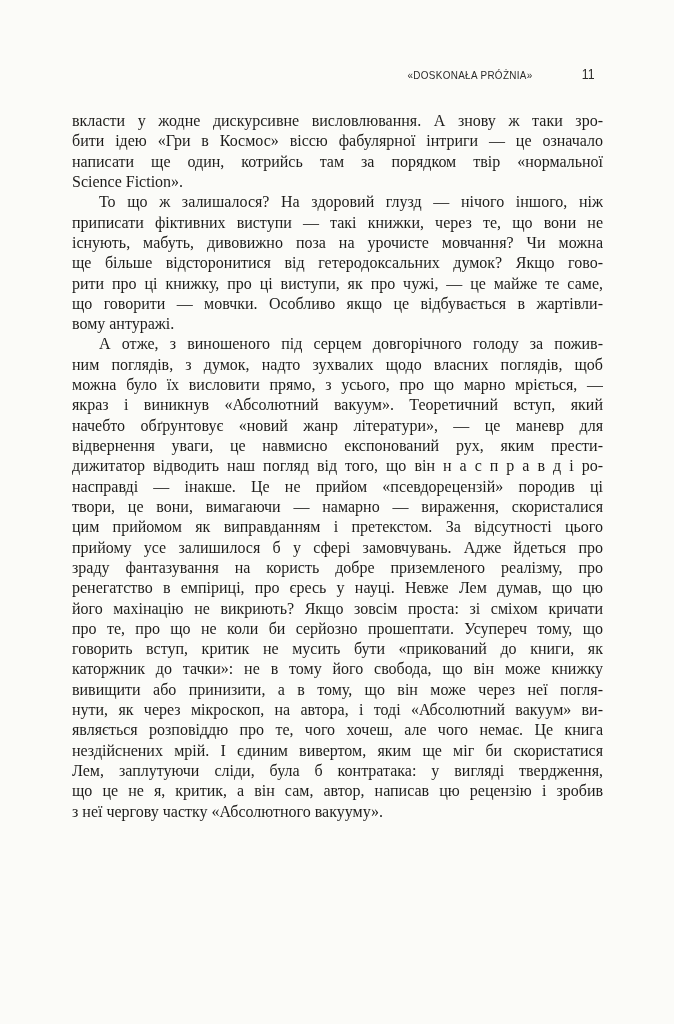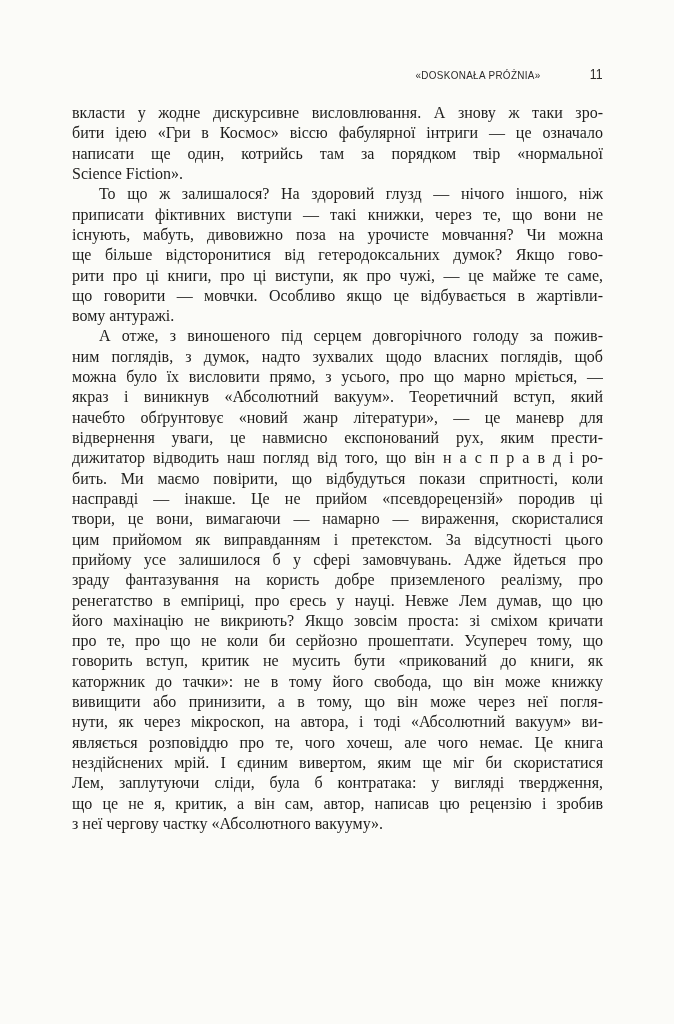--- a/index.html
+++ b/index.html
@@ -12,21 +12,21 @@
     width: 674px;
     height: 1024px;
     background: var(--bg, #fbfbf8);
     color: var(--ink, #1d1c1a);
     font-family: "Liberation Serif", "DejaVu Serif", serif;
     overflow: hidden;
   }
   .runhead {
     position: absolute;
     top: 66px;
-    left: 72px;
+    left: 64px;
     width: 531px;
     display: flex;
     justify-content: flex-end;
     align-items: baseline;
   }
   .runtitle {
     font-family: "Liberation Sans", "DejaVu Sans", sans-serif;
     font-size: 11.5px;
     letter-spacing: 0.4px;
     color: var(--head, #2b2a28);
@@ -38,21 +38,21 @@
   .folio {
     font-family: "Liberation Sans", "DejaVu Sans", sans-serif;
     font-size: 14px;
     color: var(--head, #2b2a28);
     transform: scaleX(0.88);
     transform-origin: 100% 50%;
   }
   .bodytext {
     position: absolute;
     left: 72px;
-    top: 103px;
+    top: 111px;
     width: 531px;
     font-size: 16px;
     line-height: 20.32px;
   }
   .para { margin: 0; }
   .line {
     text-align: justify;
     text-align-last: justify;
     height: 20.32px;
     overflow: hidden;
@@ -74,33 +74,32 @@
         <div class="line">вкласти у жодне дискурсивне висловлювання. А знову ж таки зро-</div>
         <div class="line">бити ідею «Гри в Космос» віссю фабулярної інтриги — це означало</div>
         <div class="line">написати ще один, котрийсь там за порядком твір «нормальної</div>
         <div class="line last">Science Fiction».</div>
       </div>
       <div class="para">
         <div class="line first">То що ж залишалося? На здоровий глузд — нічого іншого, ніж</div>
         <div class="line">приписати фіктивних виступи — такі книжки, через те, що вони не</div>
         <div class="line">існують, мабуть, дивовижно поза на урочисте мовчання? Чи можна</div>
         <div class="line">ще більше відсторонитися від гетеродоксальних думок? Якщо гово-</div>
-        <div class="line">рити про ці книги, про ці виступи, як про чужі, — це майже те саме,</div>
+        <div class="line">рити про ці книжку, про ці виступи, як про чужі, — це майже те саме,</div>
         <div class="line">що говорити — мовчки. Особливо якщо це відбувається в жартівли-</div>
         <div class="line last">вому антуражі.</div>
       </div>
       <div class="para">
         <div class="line first">А отже, з виношеного під серцем довгорічного голоду за пожив-</div>
         <div class="line">ним поглядів, з думок, надто зухвалих щодо власних поглядів, щоб</div>
         <div class="line">можна було їх висловити прямо, з усього, про що марно мріється, —</div>
         <div class="line">якраз і виникнув «Абсолютний вакуум». Теоретичний вступ, який</div>
         <div class="line">начебто обґрунтовує «новий жанр літератури», — це маневр для</div>
         <div class="line">відвернення уваги, це навмисно експонований рух, яким прести-</div>
         <div class="line">дижитатор відводить наш погляд від того, що він н а с п р а в д і ро-</div>
-        <div class="line">бить. Ми маємо повірити, що відбудуться покази спритності, коли</div>
         <div class="line">насправді — інакше. Це не прийом «псевдорецензій» породив ці</div>
         <div class="line">твори, це вони, вимагаючи — намарно — вираження, скористалися</div>
         <div class="line">цим прийомом як виправданням і претекстом. За відсутності цього</div>
         <div class="line">прийому усе залишилося б у сфері замовчувань. Адже йдеться про</div>
         <div class="line">зраду фантазування на користь добре приземленого реалізму, про</div>
         <div class="line">ренегатство в емпіриці, про єресь у науці. Невже Лем думав, що цю</div>
         <div class="line">його махінацію не викриють? Якщо зовсім проста: зі сміхом кричати</div>
         <div class="line">про те, про що не коли би серйозно прошептати. Усупереч тому, що</div>
         <div class="line">говорить вступ, критик не мусить бути «прикований до книги, як</div>
         <div class="line">каторжник до тачки»: не в тому його свобода, що він може книжку</div>

